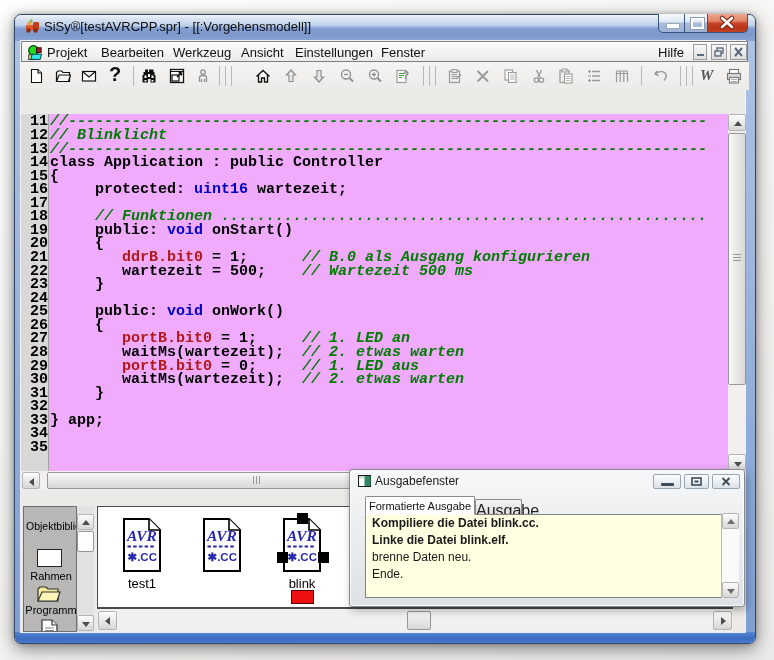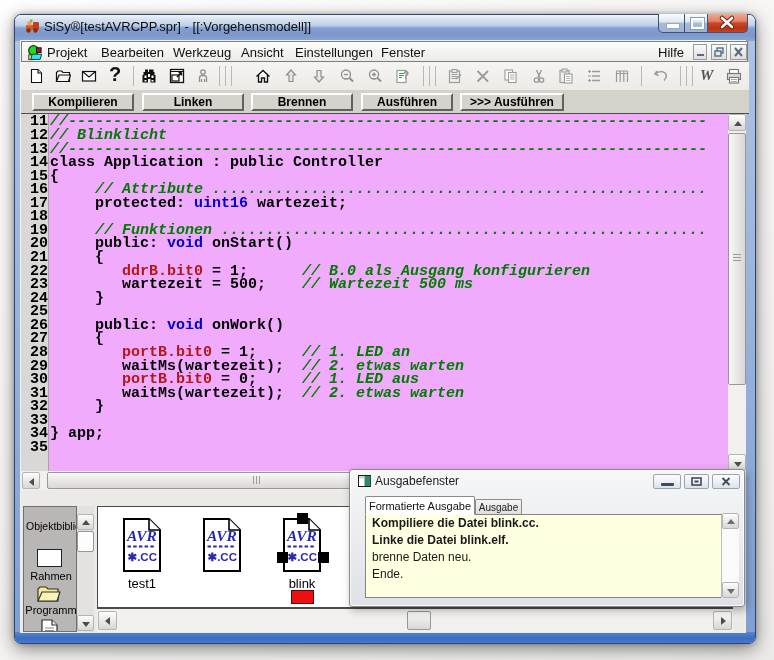--- a/index.html
+++ b/index.html
@@ -211,27 +211,20 @@
       <div class="sep1" style="left:665px"></div>
       <div class="sep1" style="left:671px"></div>
     <div class="abs" style="left:679px;top:5px;font-size:15px;font-weight:bold;font-style:italic;font-family:'Liberation Serif',serif;color:#555;">W</div>
     <svg class="ti" style="left:705px" viewBox="0 0 16 16">
         <rect x="3.5" y="1.5" width="9" height="4" fill="#fff" stroke="#777" stroke-width="1.1"></rect>
         <rect x="1.5" y="5.5" width="13" height="6" fill="#d8d8d8" stroke="#777" stroke-width="1.1"></rect>
         <rect x="3.5" y="9.5" width="9" height="5.5" fill="#fff" stroke="#777" stroke-width="1.1"></rect>
         <path d="M5 11.5 H11 M5 13.5 H11" stroke="#aaa" stroke-width="1"></path>
       </svg>
   </div>
-  <div id="btnbar" class="abs">
-    <div class="wbtn" style="left:11px;width:102px;">Kompilieren</div>
-    <div class="wbtn" style="left:121px;width:102px;">Linken</div>
-    <div class="wbtn" style="left:230px;width:102px;">Brennen</div>
-    <div class="wbtn" style="left:340px;width:92px;">Ausführen</div>
-    <div class="wbtn" style="left:439px;width:104px;">&gt;&gt;&gt; Ausführen</div>
-  </div>
   <div id="editor" class="abs">
     <div id="gutter"></div>
     <pre id="lnums" class="code">11
 12
 13
 14
 15
 16
 17
 18
@@ -250,21 +243,20 @@
 31
 32
 33
 34
 35</pre>
     <pre id="codetext" class="code"><span class="g">//-----------------------------------------------------------------------
 // Blinklicht
 //-----------------------------------------------------------------------</span>
 class Application : public Controller
 {
-     <span class="g">// Attribute .......................................................</span>
      protected: <span class="b">uint16</span> wartezeit;
 
      <span class="g">// Funktionen ......................................................</span>
      public: <span class="b">void</span> onStart()
      {
         <span class="r">ddrB.bit0</span> = 1;      <span class="g">// B.0 als Ausgang konfigurieren</span>
         wartezeit = 500;    <span class="g">// Wartezeit 500 ms</span>
      }
 
      public: <span class="b">void</span> onWork()
@@ -380,21 +372,21 @@
       <svg width="23" height="13" style="position:absolute">
         <rect x="7" y="3" width="9" height="7" fill="none" stroke="#3c4c5c" stroke-width="1.6"></rect>
         <rect x="9.5" y="5.5" width="4" height="2" fill="#3c4c5c"></rect>
       </svg>
     </div>
   <div class="ab" style="left:362px;width:28px;">
       <svg width="26" height="13" style="position:absolute">
         <path d="M9.5 3 L16.5 10 M16.5 3 L9.5 10" stroke="#3c4c5c" stroke-width="1.8"></path>
       </svg>
     </div>
-  <div style="position:absolute;left:125px;top:29px;width:47px;height:16px;background:linear-gradient(#f4f4f3,#dddddb);border:1px solid #8a8a8a;border-bottom:none;border-radius:2px 2px 0 0;box-sizing:border-box;font-size:10px;color:#222;text-align:center;padding-top:2px;white-space:nowrap;">Ausgabe</div>
+  <div style="position:absolute;left:125px;top:29px;width:47px;height:16px;background:linear-gradient(#f4f4f3,#dddddb);border:1px solid #8a8a8a;border-bottom:none;border-radius:2px 2px 0 0;box-sizing:border-box;font-size:16px;color:#222;text-align:center;padding-top:2px;white-space:nowrap;">Ausgabe</div>
   <div id="yellow"></div>
   <div style="position:absolute;left:15px;top:26px;width:110px;height:19px;background:#fff;border:1px solid #8a8a8a;border-bottom:1px solid #fff;border-radius:2px 2px 0 0;box-sizing:border-box;font-size:11px;color:#111;text-align:center;padding-top:3px;white-space:nowrap;">Formatierte Ausgabe</div>
   <div class="ytxt" style="top:46px;font-weight:bold;">Kompiliere die Datei blink.cc.</div>
   <div class="ytxt" style="top:63px;font-weight:bold;">Linke die Datei blink.elf.</div>
   <div class="ytxt" style="top:80px;font-weight:normal;">brenne Daten neu.</div>
   <div class="ytxt" style="top:97px;">Ende.</div>
   <div style="position:absolute;left:371px;top:43px;width:17px;height:85px;background:#fafafa;border-left:1px solid #bbb;">
     <div class="sbbtn" style="left:0px;top:0px;width:17px;height:16px;">
         <div class="tri" style="left:4px;top:5px;border-left:4px solid transparent;border-right:4px solid transparent;border-bottom:5px solid #6d6d6d;"></div>
       </div>

